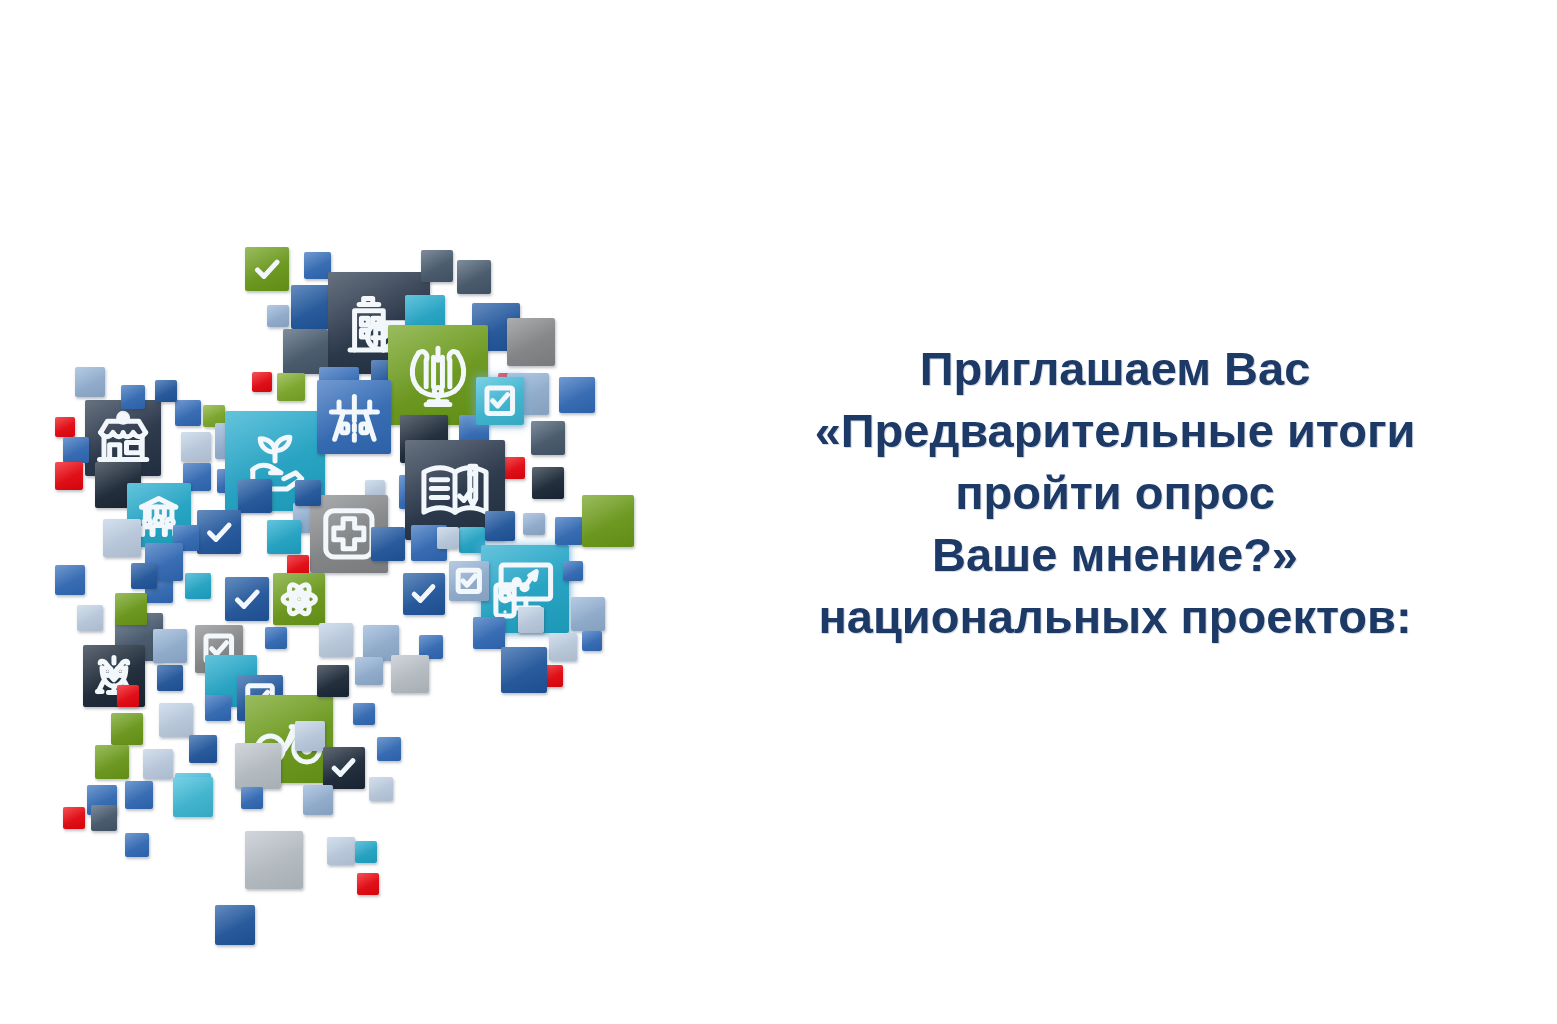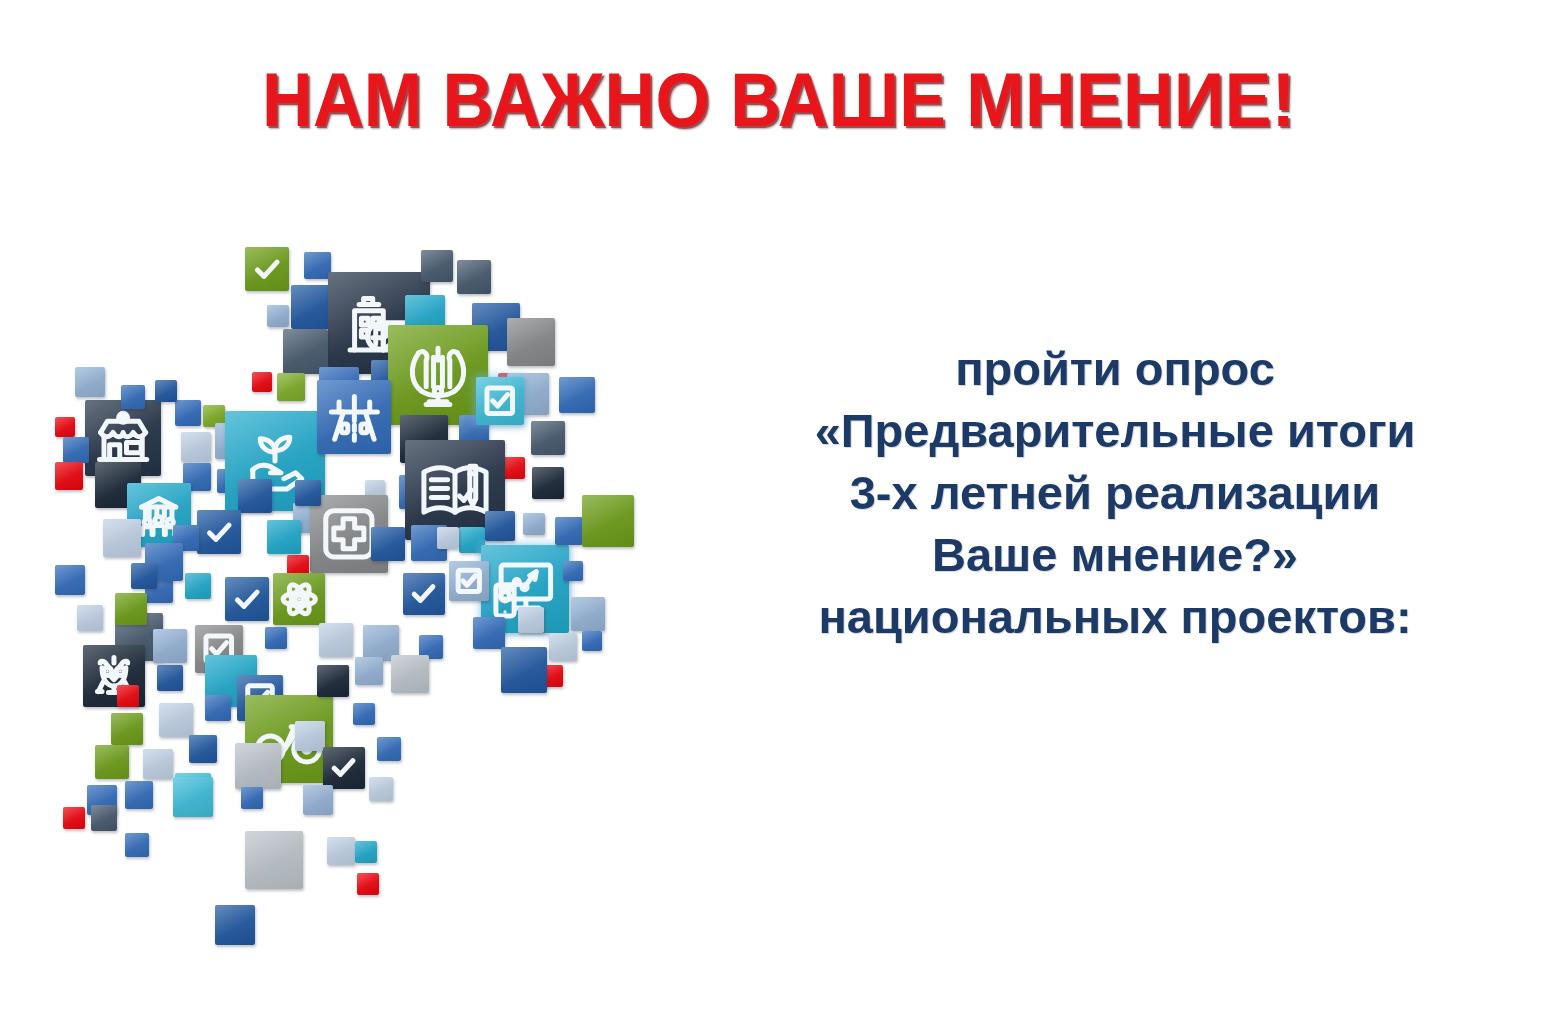--- a/index.html
+++ b/index.html
@@ -114,23 +114,20 @@
   .tile .glyph svg .fillwhite {
     fill: #f2f7fb;
     stroke: none;
   }
 </style>
 </head>
 <body style="background: rgb(255, 255, 255);">
 
 <div class="slide">
 
-  <div class="title-block">
-    <span class="slide-title">НАМ ВАЖНО ВАШЕ МНЕНИЕ!</span>
-  </div>
 
   <div class="mosaic" id="mosaic">
       <div class="tile" style="left: 190px; top: 22px; width: 44px; height: 44px; background: linear-gradient(160deg, rgb(125, 169, 50) 0%, rgb(111, 155, 36) 48%, rgb(97, 141, 22) 100%);">
         <span class="glyph">
           <svg viewBox="0 0 100 100">
             <path d="M20 52 L40 72 L80 28"></path>
           </svg>
         </span>
       </div>
       <div class="tile" style="left: 249px; top: 27px; width: 27px; height: 27px; background: linear-gradient(160deg, rgb(73, 125, 195) 0%, rgb(59, 111, 181) 48%, rgb(45, 97, 167) 100%);"></div>
@@ -478,20 +475,20 @@
       <div class="tile" style="left: 70px; top: 608px; width: 24px; height: 24px; background: linear-gradient(160deg, rgb(73, 125, 195) 0%, rgb(59, 111, 181) 48%, rgb(45, 97, 167) 100%);"></div>
       <div class="tile" style="left: 190px; top: 606px; width: 58px; height: 58px; background: linear-gradient(160deg, rgb(195, 202, 208) 0%, rgb(181, 188, 194) 48%, rgb(167, 174, 180) 100%);"></div>
       <div class="tile" style="left: 272px; top: 612px; width: 28px; height: 28px; background: linear-gradient(160deg, rgb(199, 214, 232) 0%, rgb(185, 200, 218) 48%, rgb(171, 186, 204) 100%);"></div>
       <div class="tile" style="left: 300px; top: 616px; width: 22px; height: 22px; background: linear-gradient(160deg, rgb(57, 179, 210) 0%, rgb(43, 165, 196) 48%, rgb(29, 151, 182) 100%);"></div>
       <div class="tile" style="left: 302px; top: 648px; width: 22px; height: 22px; background: linear-gradient(160deg, rgb(240, 32, 40) 0%, rgb(226, 18, 26) 48%, rgb(212, 4, 12) 100%);"></div>
       <div class="tile" style="left: 160px; top: 680px; width: 40px; height: 40px; background: linear-gradient(160deg, rgb(57, 107, 172) 0%, rgb(43, 93, 158) 48%, rgb(29, 79, 144) 100%);"></div>
       <div class="tile" style="left: 118px; top: 552px; width: 40px; height: 40px; background: linear-gradient(160deg, rgb(83, 196, 222) 0%, rgb(69, 182, 208) 48%, rgb(55, 168, 194) 100%);"></div>
     </div>
 
   <div class="invite-block">
+    <div class="invite-line">Приглашаем Вас</div>
+    <div class="invite-line">«Предварительные итоги</div>
     <div class="invite-line">пройти опрос</div>
-    <div class="invite-line">«Предварительные итоги</div>
-    <div class="invite-line">3-х летней реализации</div>
     <div class="invite-line">Ваше мнение?»</div>
     <div class="invite-line">национальных проектов:</div>
   </div>
 
 </div>
 
 </body></html>

